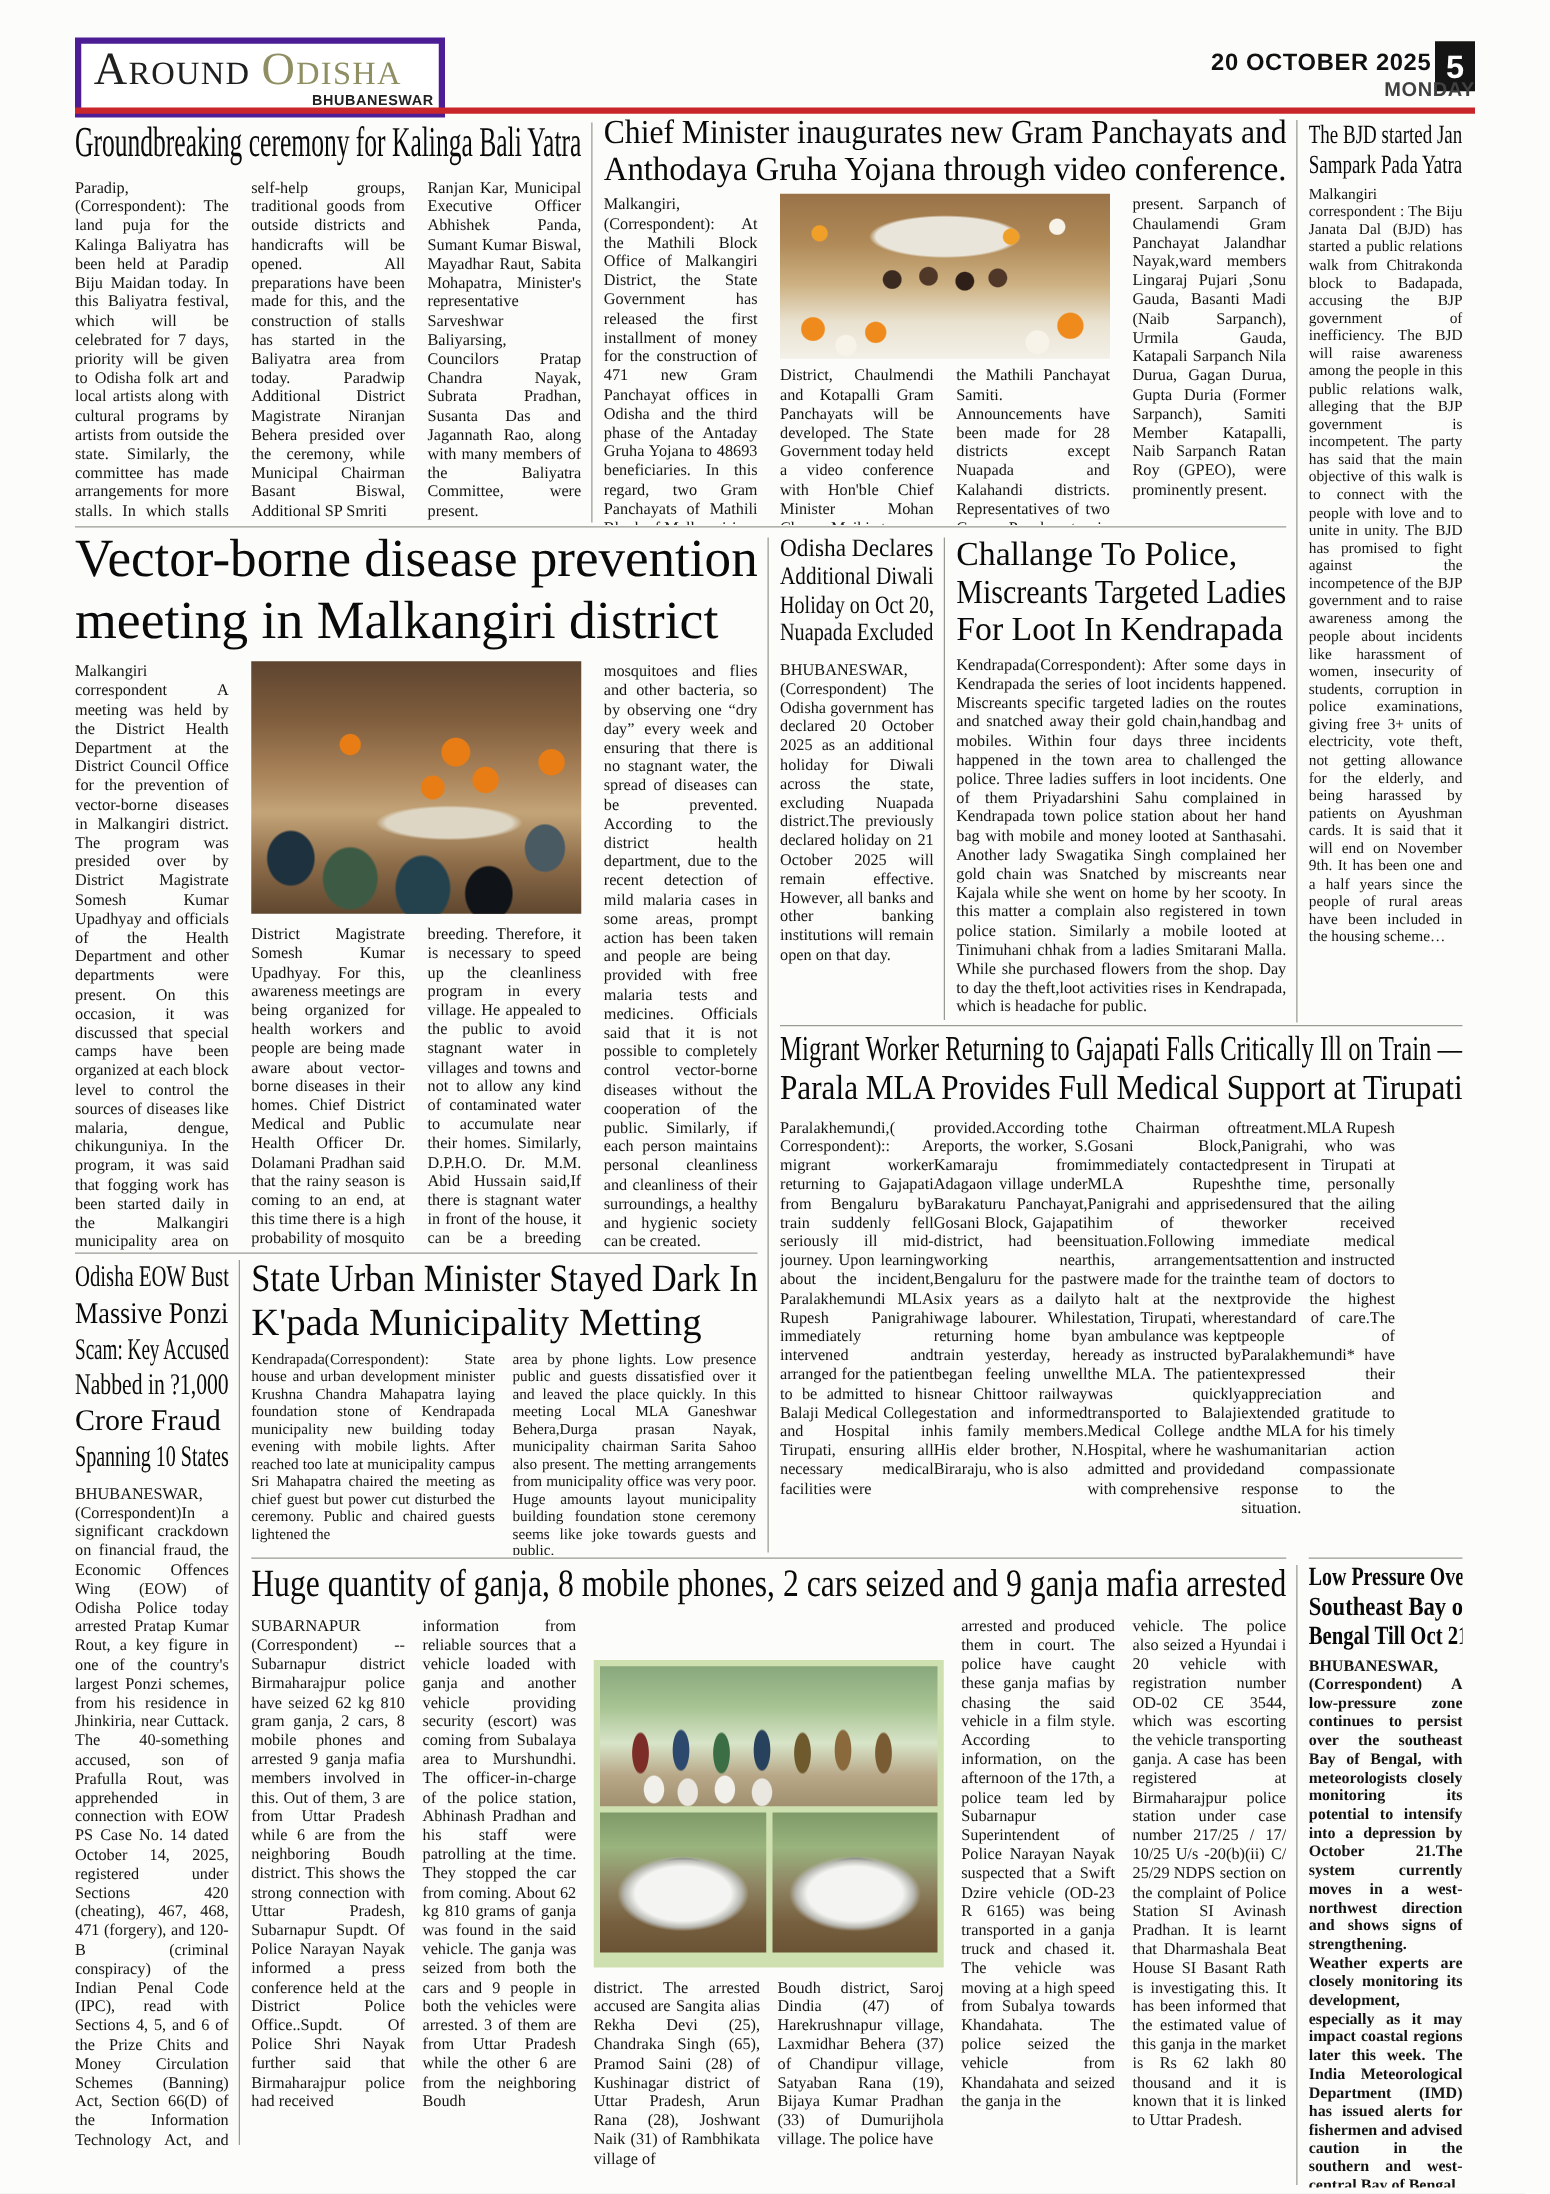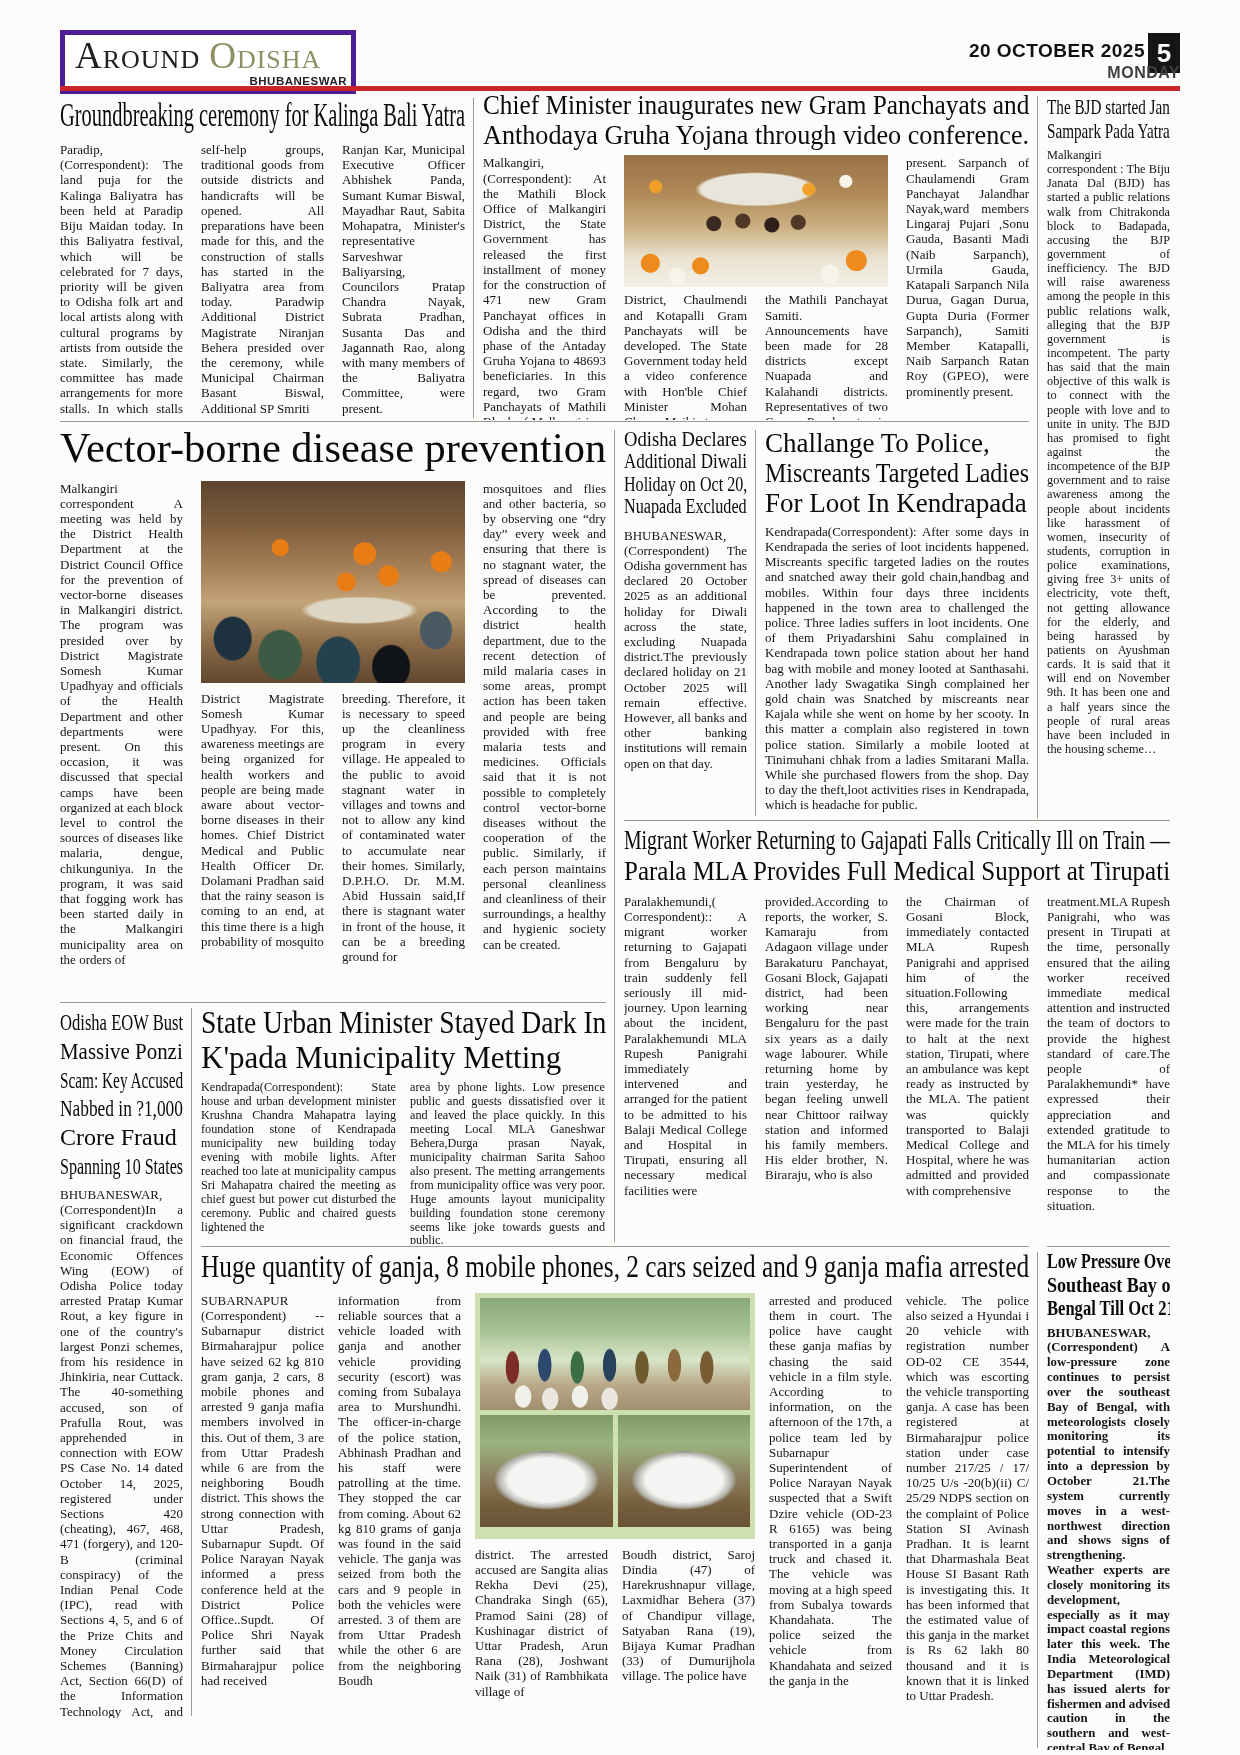--- a/index.html
+++ b/index.html
@@ -86,38 +86,38 @@
   #art-diwali{left:624px;top:428px;width:123px;height:390px;}
   #art-diwali .hl-line{font-size:20px;}
   #art-diwali .bcol{font-size:13px;margin-top:10px;}
   
   #art-kendrapada{left:765px;top:428px;width:264px;height:390px;}
   #art-kendrapada .hl-line{font-size:27px;}
   #art-kendrapada .bcol{font-size:13px;margin-top:5px;}
   
   #art-migrant{left:624px;top:824px;width:546px;height:420px;}
   #art-migrant .hl-line{font-size:28px;}
-  #art-migrant .cols{gap:18px;margin-top:7px;}
+  #art-migrant .cols{margin-top:7px;}
   #art-migrant .bcol{width:123px;font-size:13px;}
   
   #art-eow{left:60px;top:1008px;width:123px;height:710px;}
   #art-eow .hl-line{font-size:24px;line-height:1.2;}
   #art-eow .bcol{font-size:13px;margin-top:6px;}
   
   #art-urban{left:201px;top:1006px;width:405px;height:238px;}
   #art-urban .hl-line{font-size:31px;}
   #art-urban .cols{gap:14px;margin-top:6px;}
   #art-urban .bcol{width:195px;font-size:12.2px;line-height:1.14;}
   
   #art-ganja{left:201px;top:1250px;width:828px;height:500px;}
   #art-ganja .hl-line{font-size:31px;}
   #art-ganja .cols{margin-top:8px;justify-content:space-between;}
   #art-ganja .bcol{font-size:13px;}
   .g-c{width:123px;}
-  .g-mid{width:280px;}
+  .g-mid{width:280px;margin-top:35px;}
   #photo-ganja{height:246px;background:#cfe0b0;padding:5px;box-sizing:border-box;margin-bottom:6px;}
   #pg-top{height:112px;margin-bottom:5px;
     background:
       radial-gradient(ellipse 11px 15px at 16% 88%, #f2f0ea 0 70%, rgba(0,0,0,0) 78%),
       radial-gradient(ellipse 11px 15px at 26% 90%, #e9e7e0 0 70%, rgba(0,0,0,0) 78%),
       radial-gradient(ellipse 11px 15px at 37% 88%, #f2f0ea 0 70%, rgba(0,0,0,0) 78%),
       radial-gradient(ellipse 11px 15px at 48% 90%, #e9e7e0 0 70%, rgba(0,0,0,0) 78%),
       radial-gradient(ellipse 9px 22px at 12% 62%, #7c2d28 0 70%, rgba(0,0,0,0) 78%),
       radial-gradient(ellipse 9px 22px at 24% 60%, #2d4a6e 0 70%, rgba(0,0,0,0) 78%),
       radial-gradient(ellipse 9px 22px at 36% 62%, #3c6e46 0 70%, rgba(0,0,0,0) 78%),
@@ -203,20 +203,21 @@
   </div>
 
   <div class="art" id="art-bjd">
     <div class="hl-line" style="transform: scaleX(0.723529);">The BJD started Jan</div>
     <div class="hl-line" style="transform: scaleX(0.723529);">Sampark Pada Yatra</div>
     <div class="bcol">Malkangiri correspondent : The Biju Janata Dal (BJD) has started a public relations walk from Chitrakonda block to Badapada, accusing the BJP government of inefficiency. The BJD will raise awareness among the people in this public relations walk, alleging that the BJP government is incompetent. The party has said that the main objective of this walk is to connect with the people with love and to unite in unity. The BJD has promised to fight against the incompetence of the BJP government and to raise awareness among the people about incidents like harassment of women, insecurity of students, corruption in police examinations, giving free 3+ units of electricity, vote theft, not getting allowance for the elderly, and being harassed by patients on Ayushman cards. It is said that it will end on November 9th. It has been one and a half years since the people of rural areas have been included in the housing scheme…</div>
   </div>
 
   <div class="art" id="art-vector">
     <div class="hl-line" style="transform: scaleX(0.987342);">Vector-borne disease prevention</div>
+    <div class="hl-line" style="transform: scaleX(1);">meeting in Malkangiri district</div>
     <div class="cols">
       <div class="bcol vec-c">Malkangiri correspondent A meeting was held by the District Health Department at the District Council Office for the prevention of vector-borne diseases in Malkangiri district. The program was presided over by District Magistrate Somesh Kumar Upadhyay and officials of the Health Department and other departments were present. On this occasion, it was discussed that special camps have been organized at each block level to control the sources of diseases like malaria, dengue, chikunguniya. In the program, it was said that fogging work has been started daily in the Malkangiri municipality area on the orders of</div>
       <div class="vec-mid">
         <div id="photo-vector"></div>
         <div class="cols" style="gap:18px;">
           <div class="bcol vec-c">District Magistrate Somesh Kumar Upadhyay. For this, awareness meetings are being organized for health workers and people are being made aware about vector-borne diseases in their homes. Chief District Medical and Public Health Officer Dr. Dolamani Pradhan said that the rainy season is coming to an end, at this time there is a high probability of mosquito</div>
           <div class="bcol vec-c">breeding. Therefore, it is necessary to speed up the cleanliness program in every village. He appealed to the public to avoid stagnant water in villages and towns and not to allow any kind of contaminated water to accumulate near their homes. Similarly, D.P.H.O. Dr. M.M. Abid Hussain said,If there is stagnant water in front of the house, it can be a breeding ground for</div>
         </div>
       </div>
       <div class="bcol vec-c">mosquitoes and flies and other bacteria, so by observing one “dry day” every week and ensuring that there is no stagnant water, the spread of diseases can be prevented. According to the district health department, due to the recent detection of mild malaria cases in some areas, prompt action has been taken and people are being provided with free malaria tests and medicines. Officials said that it is not possible to completely control vector-borne diseases without the cooperation of the public. Similarly, if each person maintains personal cleanliness and cleanliness of their surroundings, a healthy and hygienic society can be created.</div>

